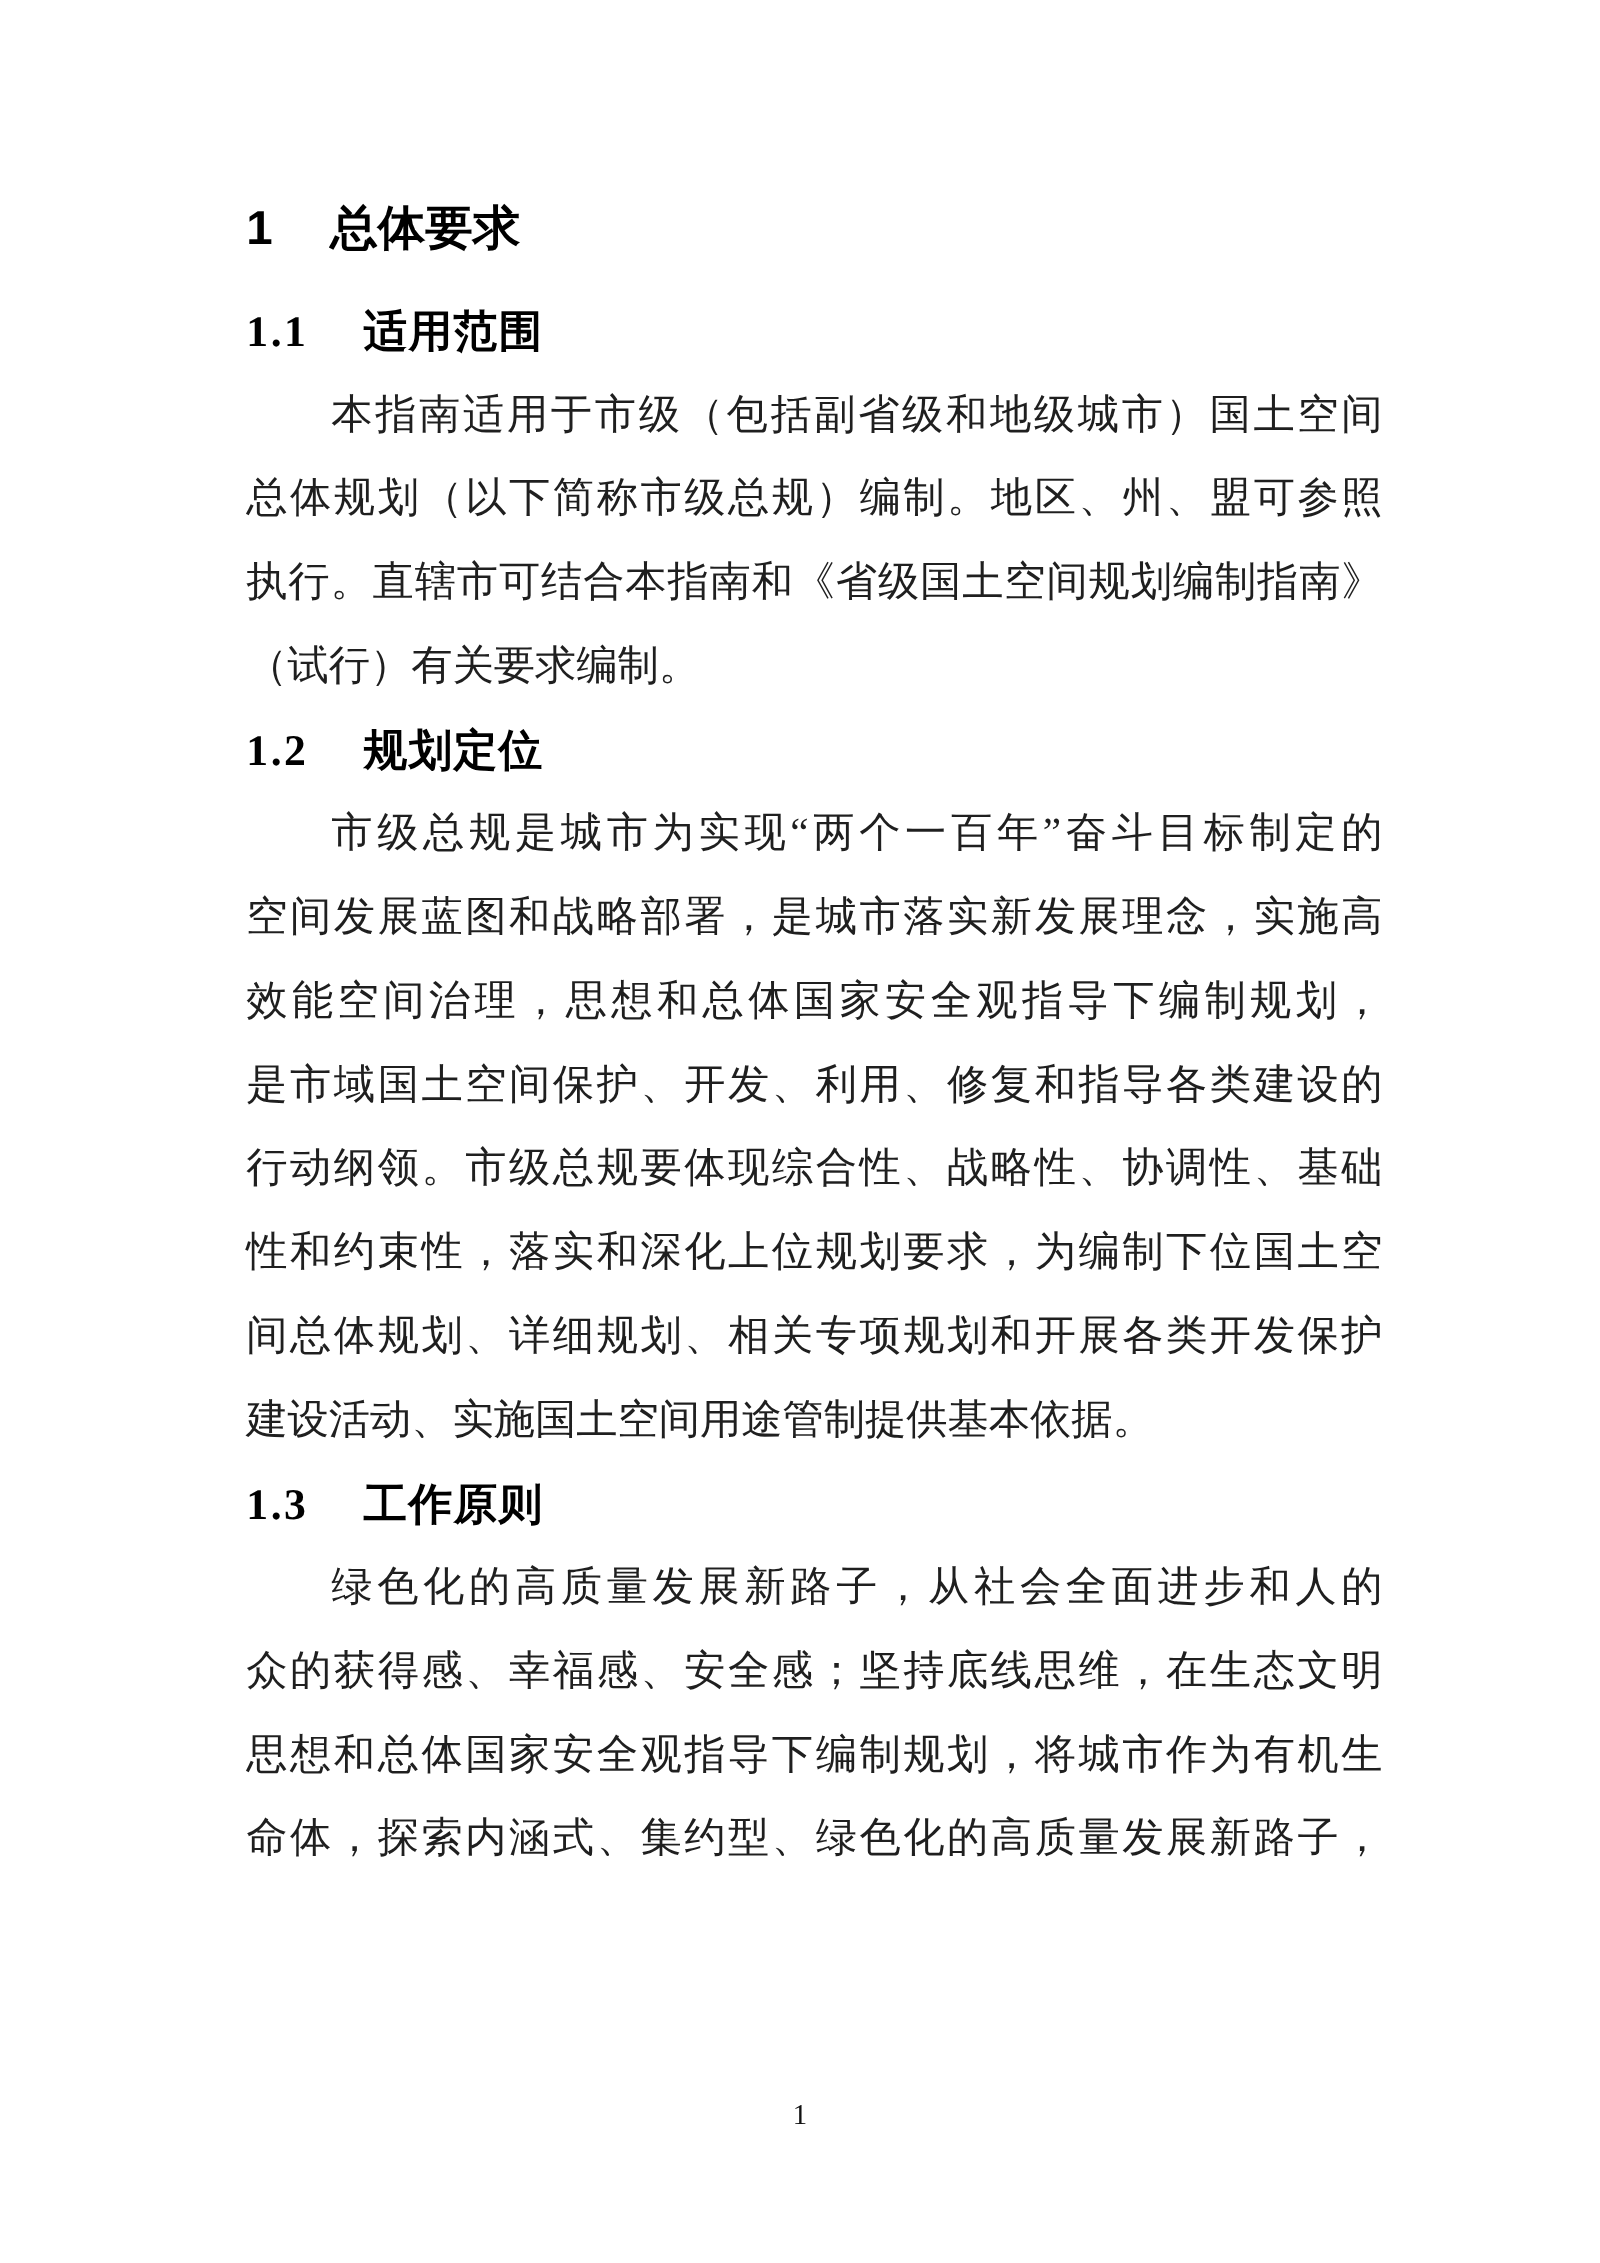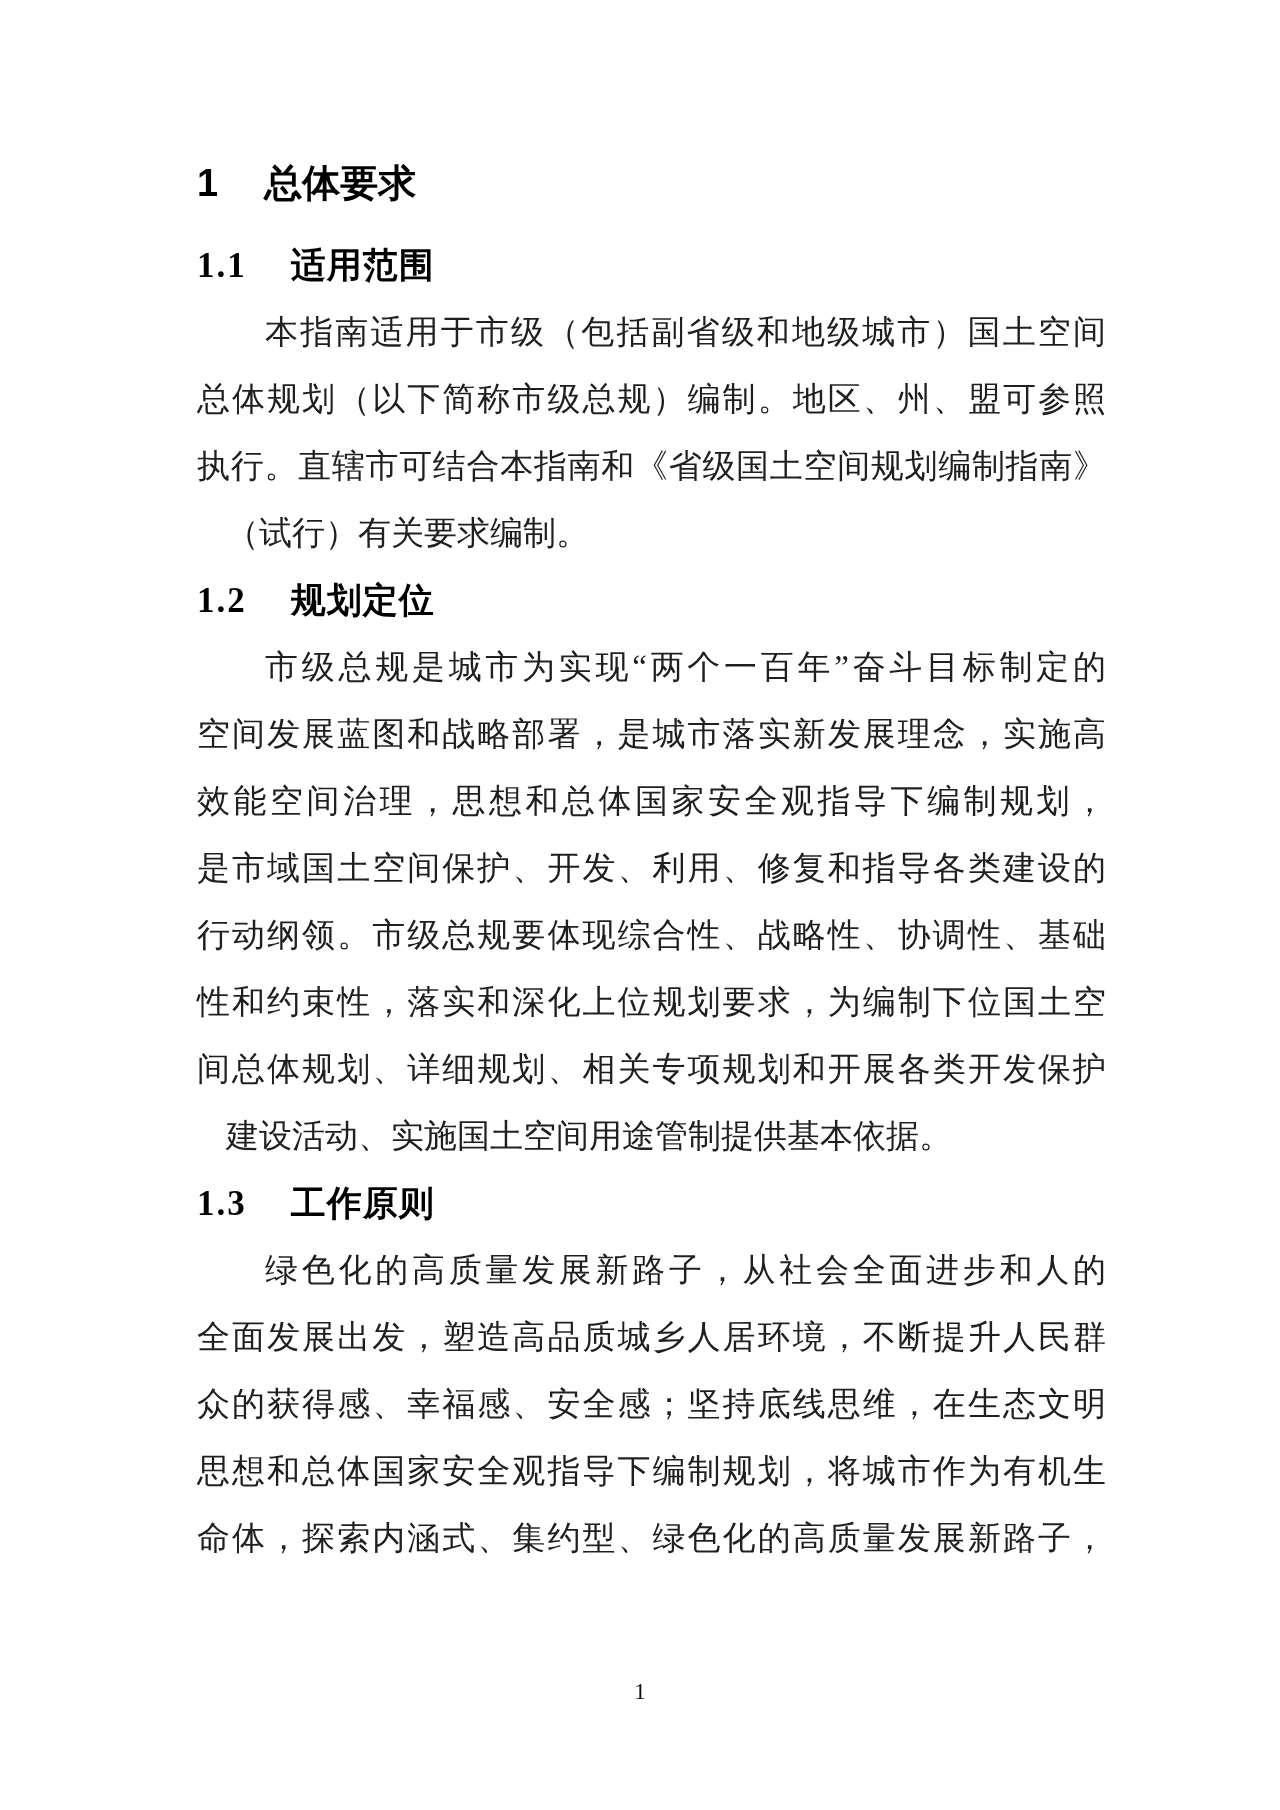--- a/index.html
+++ b/index.html
@@ -52,21 +52,21 @@
   }
   .para { margin: 0; }
   .line {
     font-size: 33px;
     line-height: 67px;
     text-align: justify;
     text-align-last: justify;
     font-kerning: none;
   }
   .line.first { text-indent: 68px; }
-  .line.natural { text-align-last: left; margin-left: 29px; }
+  .line.natural { text-align-last: left; }
   .page-number {
     position: absolute;
     left: 0;
     right: 0;
     top: 1678px;
     text-align: center;
     font-size: 23px;
     line-height: 28px;
     color: #111111;
   }
@@ -110,21 +110,20 @@
   </div>
 
   <div class="h2">
     <span class="num">1.3</span>
     <span class="title">工作原则</span>
   </div>
 
 
   <div class="para">
     <div class="line first">绿色化的高质量发展新路子，从社会全面进步和人的</div>
-    <div class="line">全面发展出发，塑造高品质城乡人居环境，不断提升人民群</div>
     <div class="line">众的获得感、幸福感、安全感；坚持底线思维，在生态文明</div>
     <div class="line">思想和总体国家安全观指导下编制规划，将城市作为有机生</div>
     <div class="line">命体，探索内涵式、集约型、绿色化的高质量发展新路子，</div>
   </div>
 
   <div class="page-number">1</div>
 
 </div>
 
 </body></html>

